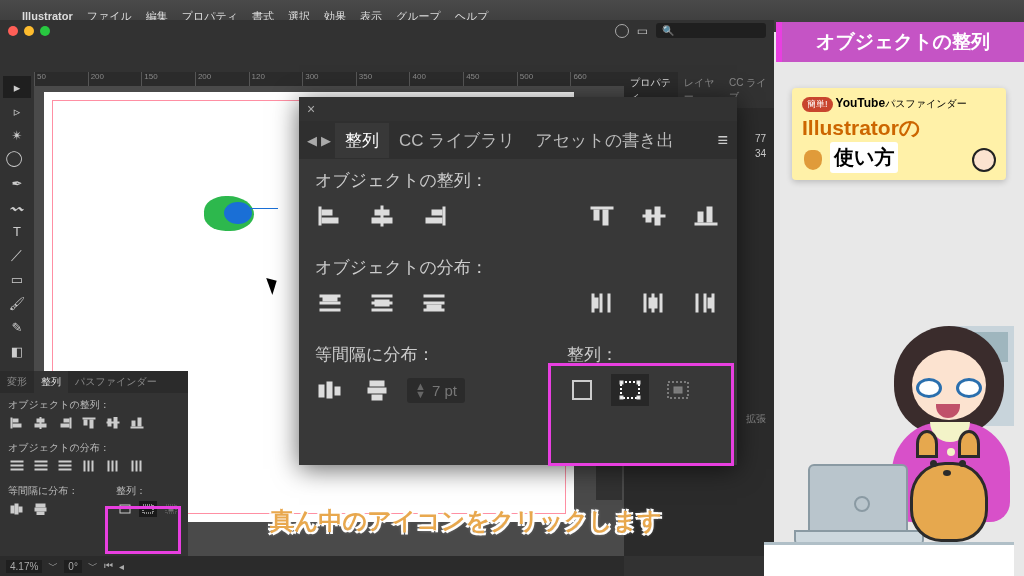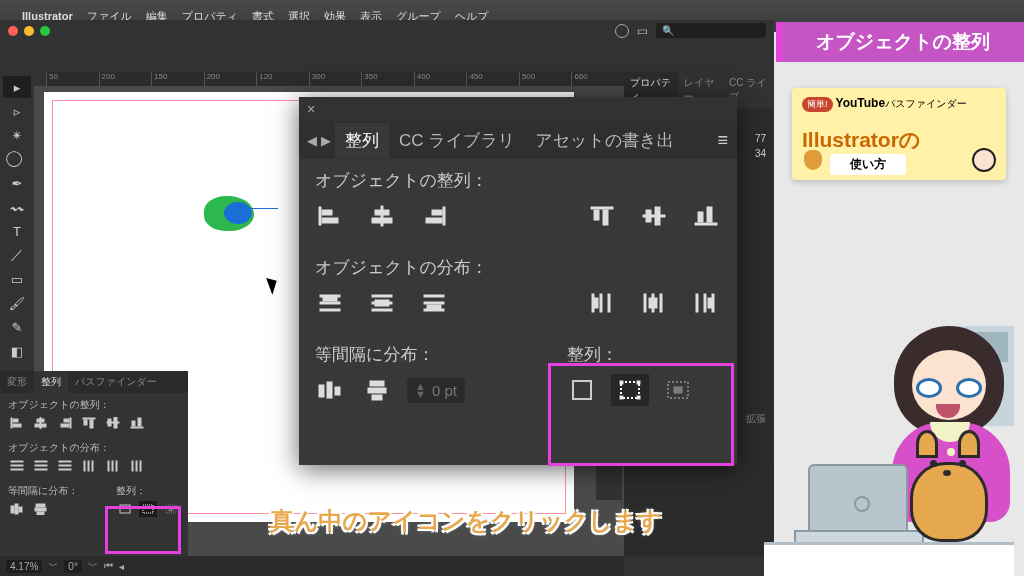--- a/index.html
+++ b/index.html
@@ -16,21 +16,21 @@
 .traffic span { width:10px; height:10px; border-radius:50%; }
 .t-r{background:#ff5f57;} .t-y{background:#febc2e;} .t-g{background:#28c840;}
 .ai-title { position:absolute; top:4px; left:0; right:0; text-align:center; color:#ccc; font-size:11px; }
 .ai-topright { position:absolute; top:3px; right:8px; display:flex; align-items:center; gap:8px; }
 .searchbox { background:#1f1f1f; border-radius:3px; padding:2px 6px; color:#888; font-size:10px; width:110px; }
 .share-icon { width:14px; height:14px; border:1px solid #aaa; border-radius:50%; }
 
 .doc-tab { background:#262626; color:#bbb; font-size:10px; padding:4px 10px 3px; display:inline-block; margin-left:34px; }
 .doc-tab .x { margin-left:6px; color:#888; }
 
-.rulers-h { position:absolute; left:46px; right:150px; top:52px; height:14px; background:#2b2b2b; color:#888; font-size:8px; display:flex; }
+.rulers-h { position:absolute; left:34px; right:150px; top:52px; height:14px; background:#2b2b2b; color:#888; font-size:8px; display:flex; }
 .rulers-h span { flex:1; text-align:left; padding-left:2px; border-left:1px solid #555; }
 
 
 .ltool { position:absolute; left:0; top:52px; width:34px; bottom:20px; background:#323232; display:flex; flex-direction:column; align-items:center; padding-top:4px; gap:2px; }
 .ltool .tool { width:28px; height:22px; display:flex; align-items:center; justify-content:center; color:#ccc; font-size:13px; }
 .ltool .tool.sel { background:#1f1f1f; }
 
 
 .canvas-wrap { position:absolute; left:34px; top:66px; right:150px; bottom:20px; background:#4a4a4a; }
 .artboard { position:absolute; left:10px; top:6px; width:530px; height:430px; background:#fff; }
@@ -87,22 +87,22 @@
 
 .subtitle { position:absolute; left:270px; top:505px; font-size:24px; font-weight:bold; color:#e8a84e;
   text-shadow:-2px -2px 0 #fff,2px -2px 0 #fff,-2px 2px 0 #fff,2px 2px 0 #fff,0 0 4px #fff; z-index:80; }
 
 
 .banner { position:absolute; right:0; top:22px; width:248px; height:40px; background:#c554c5; color:#fff; font-size:19px; font-weight:bold; display:flex; align-items:center; justify-content:center; border-left:6px solid #e83fe0; }
 .logo-card { position:absolute; right:18px; top:88px; width:214px; height:92px; background:#fff1a8; border-radius:4px; padding:8px 10px; font-size:11px; box-shadow:0 2px 6px rgba(0,0,0,.2); }
 .logo-card .pill { display:inline-block; background:#c8452e; color:#fff; font-size:9px; padding:1px 5px; border-radius:8px; }
 .logo-card .l1 { font-size:10px; margin-top:2px; }
 .logo-card .l1 b { font-size:12px; }
-.logo-card .big { font-size:21px; font-weight:bold; color:#cc6600; margin-top:14px; }
-.logo-card .sub { display:inline-block; background:#fff; padding:2px 20px; font-size:12px; font-weight:bold; border-radius:3px; margin-left:28px; }
+.logo-card .big { font-size:21px; font-weight:bold; color:#cc6600; margin-top:2px; }
+.logo-card .sub { display:inline-block; background:#fff; padding:2px 4px; font-size:20px; font-weight:bold; border-radius:3px; margin-left:28px; }
 .logo-card .mas { position:absolute; left:12px; bottom:10px; width:18px; height:20px; background:#e09b3a; border-radius:40% 40% 50% 50%; }
 .logo-card .face { position:absolute; right:10px; bottom:8px; width:24px; height:24px; border-radius:50%; background:#fce3d0; border:2px solid #222; }
 
 
 .desk { position:absolute; right:10px; bottom:0; width:250px; height:250px; }
 .shelf { position:absolute; right:0; top:0; width:70px; height:100px; background:#c8d4db; }
 .shelf::before { content:""; position:absolute; left:6px; top:6px; width:58px; height:30px; background:#9fb6be; }
 .laptop-top { position:absolute; left:44px; bottom:44px; width:100px; height:68px; background:#b9c5cc; border-radius:6px 6px 0 0; border:2px solid #8a9aa3; }
 .laptop-top::after { content:""; position:absolute; left:44px; top:30px; width:12px; height:12px; border:2px solid #8a9aa3; border-radius:50%; }
 .laptop-base { position:absolute; left:30px; bottom:30px; width:130px; height:16px; background:#cdd8de; border-radius:0 0 6px 6px; border:2px solid #8a9aa3; }
@@ -370,21 +370,21 @@
           </div>
         <div class="ibtn">
             <svg width="26" height="22">
               <rect x="5" y="2" width="14" height="5"></rect>
               <rect x="3" y="9" width="18" height="5"></rect>
               <rect x="7" y="16" width="10" height="5"></rect>
             </svg>
           </div>
         <div class="numfield">
           <span class="updown">▲<br>▼</span>
-          <span>0 pt</span>
+          <span>7 pt</span>
         </div>
       </div>
     </div>
     <div style="width:186px">
       <div class="ap-section">整列：</div>
       <div class="ap-row">
         <div class="ibtn">
             <svg width="26" height="24">
               <rect x="4" y="3" width="18" height="18" fill="none" stroke="#ccc" stroke-width="2"></rect>
               <path d="M8 3 L4 3 L4 7" fill="none" stroke="#ccc" stroke-width="2"></path>

